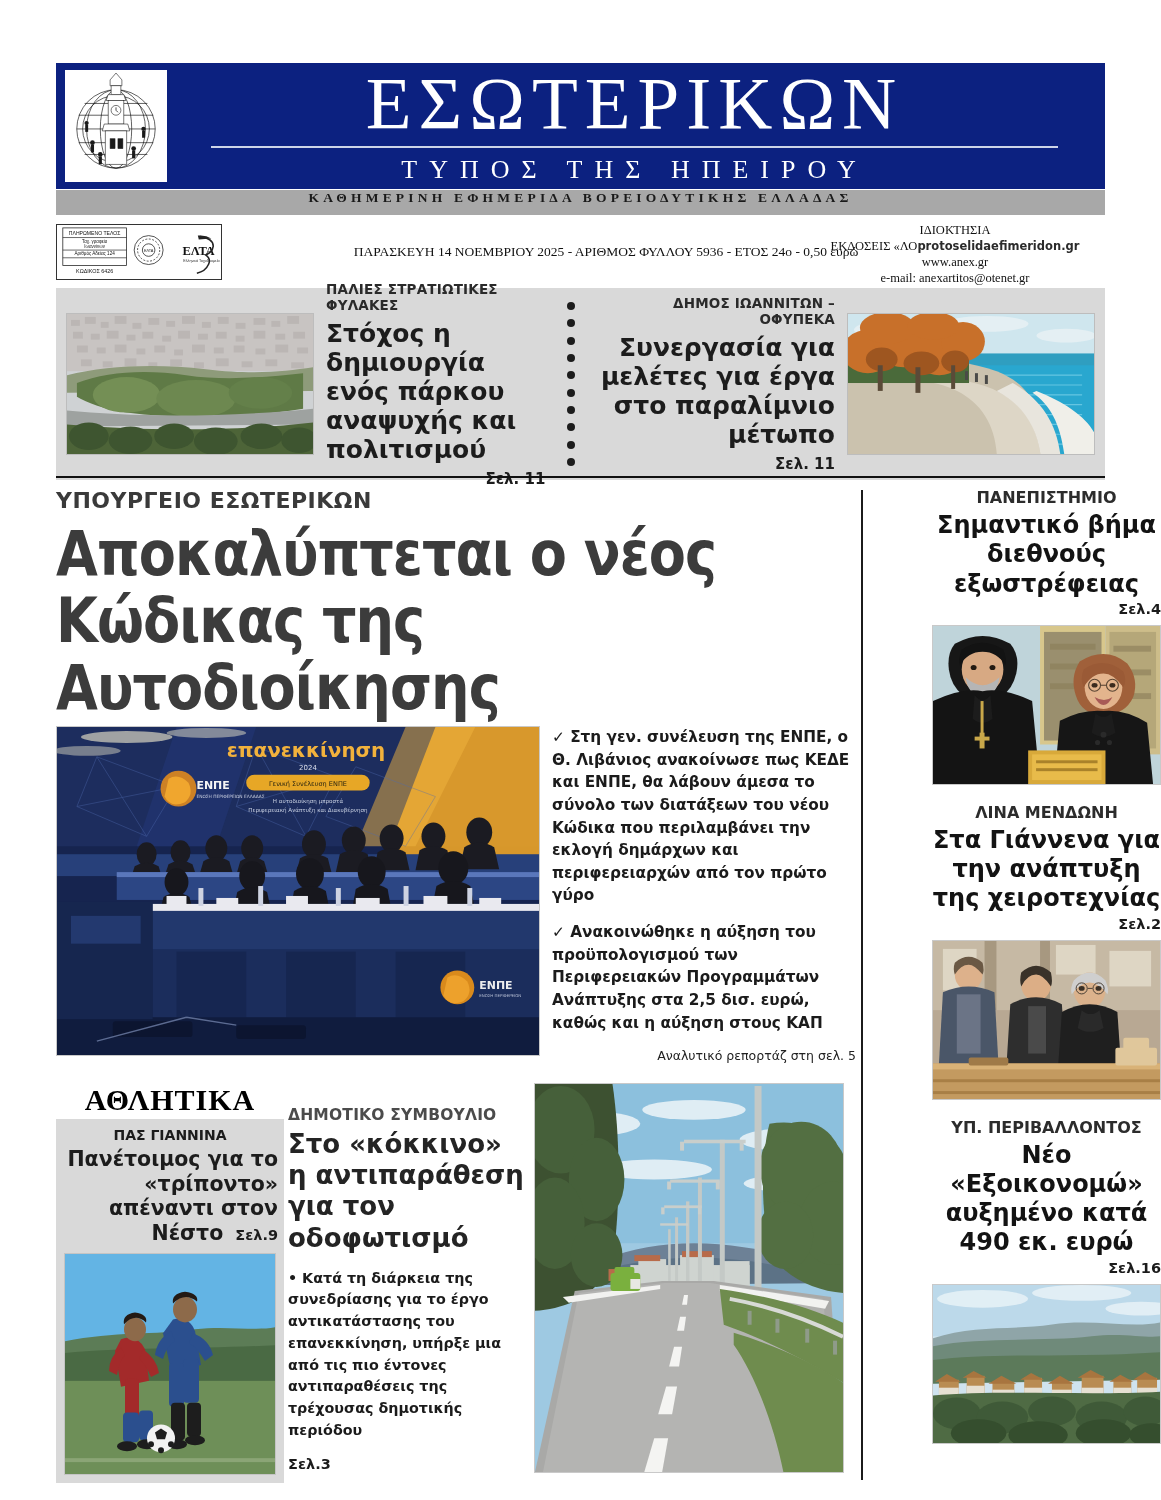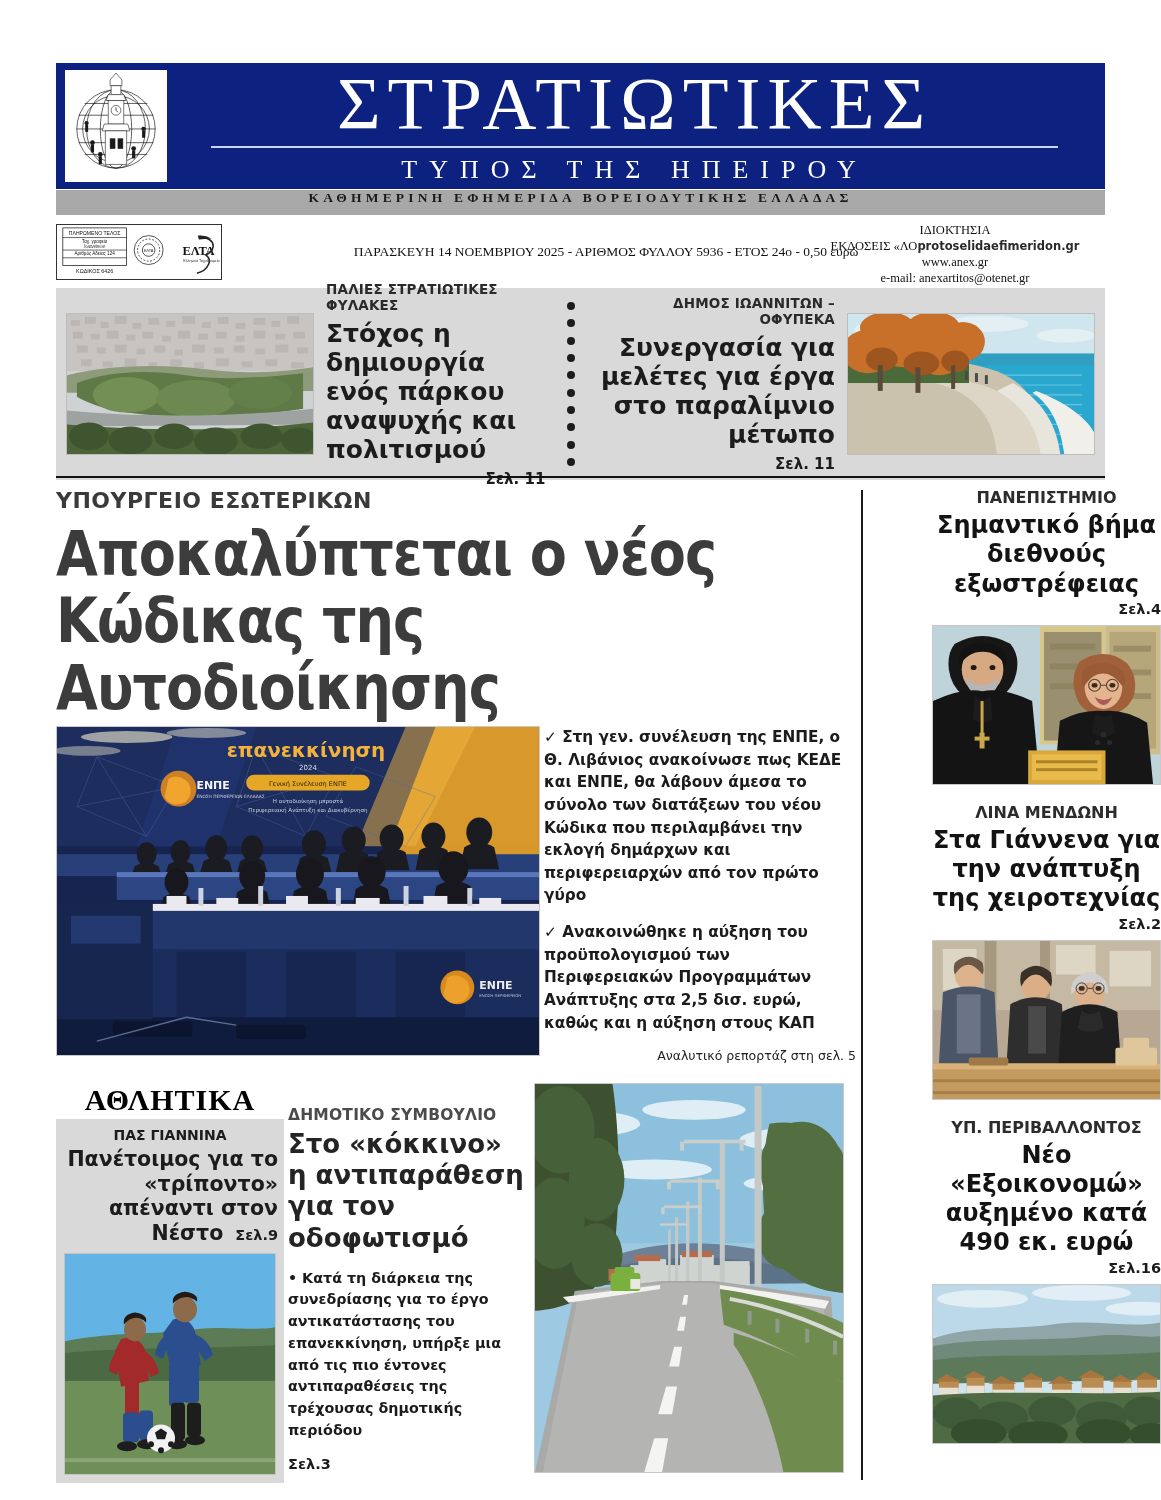--- a/index.html
+++ b/index.html
@@ -242,21 +242,21 @@
     letter-spacing: -1px;
     transform: scaleX(0.97);
     transform-origin: left top;
   }
 
   .lead-body {
     position: absolute;
     left: 0; top: 238px;
     width: 800px;
     display: flex;
-    gap: 4px;
+    gap: 12px;
   }
   .lead-photo {
     width: 484px; height: 330px;
     flex: 0 0 484px;
     border: 1px solid #c9c9c9;
     overflow: hidden;
     position: relative;
   }
   .lead-text { flex: 1; }
   .bullet-para {
@@ -450,21 +450,21 @@
               <rect x="68.4" y="82" width="3.2" height="8"></rect>
             <circle cx="22" cy="54" r="2.2"></circle>
               <rect x="20.6" y="56" width="3" height="7"></rect>
             <circle cx="80" cy="60" r="2.2"></circle>
               <rect x="78.6" y="62" width="3" height="7"></rect>
           </g>
         </svg>
       </div>
 
       <div class="masthead-titles">
-        <div class="paper-title">ΣΤΡΑΤΙΩΤΙΚΕΣ</div>
+        <div class="paper-title">ΕΣΩΤΕΡΙΚΩΝ</div>
         <div class="title-rule"></div>
         <div class="paper-subtitle">ΤΥΠΟΣ ΤΗΣ ΗΠΕΙΡΟΥ</div>
       </div>
     </div>
 
     <div class="strap">
       <span class="strap-text">ΚΑΘΗΜΕΡΙΝΗ ΕΦΗΜΕΡΙΔΑ ΒΟΡΕΙΟΔΥΤΙΚΗΣ ΕΛΛΑΔΑΣ</span>
     </div>
   </div>
 

